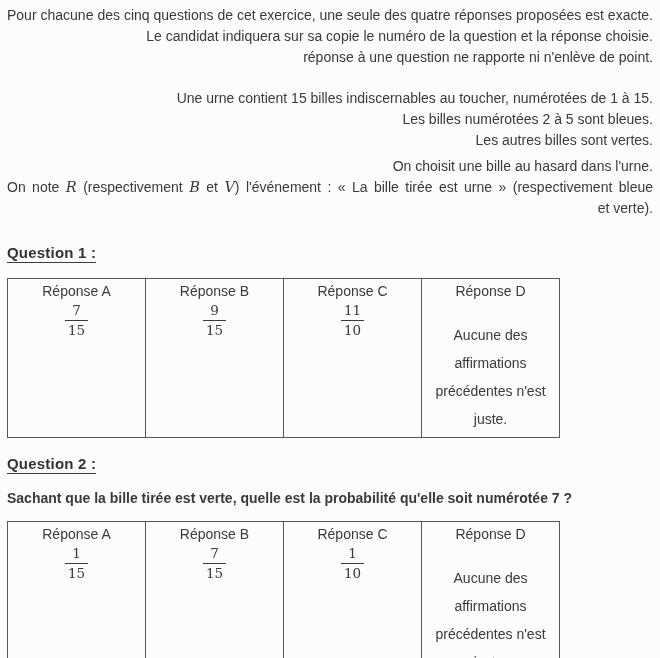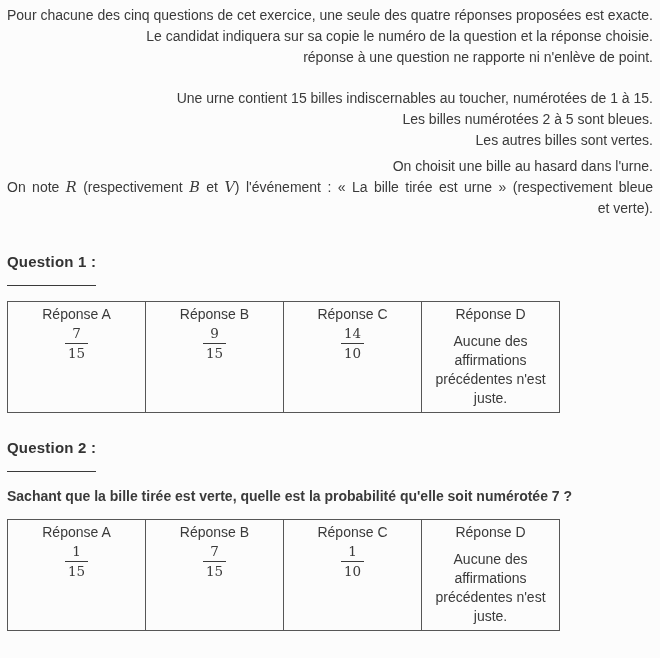--- a/index.html
+++ b/index.html
@@ -33,23 +33,22 @@
     font-size: 14.5px;
   }
   .q-heading-row { margin-top: 25px; }
   .q2-heading-row { margin-top: 17px; }
   .q-heading {
     display: inline-block;
     font-weight: bold;
     font-size: 15px;
     color: #333333;
     border-bottom: 1.6px solid #3a3a3a;
-    padding-bottom: 15px;
+    padding-bottom: 1px;
     letter-spacing: 0.2px;
-    margin-top: 9px;
   }
   .q-text { margin-top: 16px; line-height: 21px; }
   .q2-text { margin-top: 14px; font-weight: bold; }
   table.answers {
     width: 553px;
     margin-top: 15px;
     border-collapse: collapse;
     table-layout: fixed;
   }
   table.answers2 { margin-top: 12px; }
@@ -57,22 +56,22 @@
     border: 1px solid #565656;
     vertical-align: top;
     text-align: center;
     padding: 3px 13px 4px 13px;
   }
   .cell-header {
     line-height: 19px;
     white-space: nowrap;
   }
   .answer-text {
-    margin-top: 8px;
-    line-height: 19px;
+    margin-top: 20px;
+    line-height: 28px;
   }
   .fraction {
     display: inline-block;
     vertical-align: top;
     margin-top: 1px;
     font-family: "DejaVu Serif", serif;
     font-size: 13.5px;
     line-height: 16px;
     text-align: center;
   }
@@ -126,21 +125,21 @@
       <td>
         <div class="cell-header">Réponse B</div>
         <div class="fraction">
           <span class="num">9</span>
           <span class="den">15</span>
         </div>
       </td>
       <td>
         <div class="cell-header">Réponse C</div>
         <div class="fraction">
-          <span class="num">14</span>
+          <span class="num">11</span>
           <span class="den">10</span>
         </div>
       </td>
       <td>
         <div class="cell-header">Réponse D</div>
         <div class="answer-text">Aucune des affirmations précédentes n'est juste.</div>
       </td>
     </tr>
   </tbody>
     </table>

